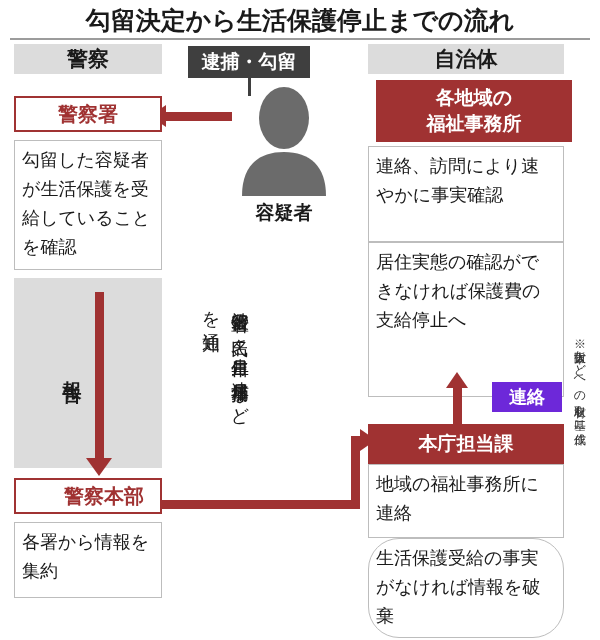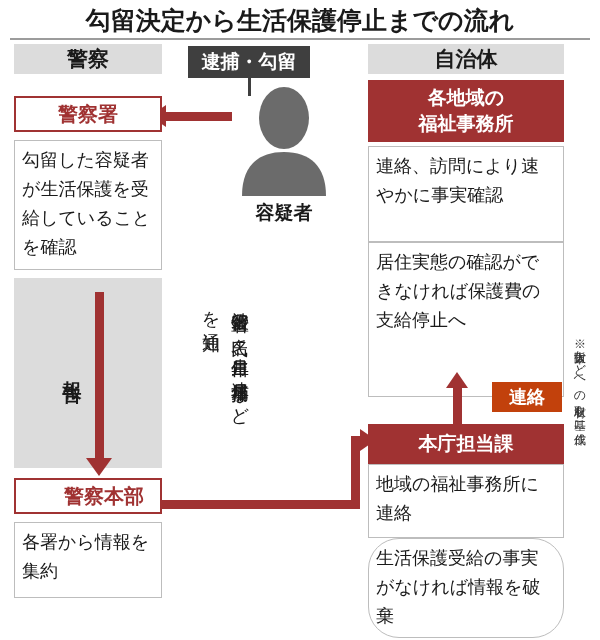--- a/index.html
+++ b/index.html
@@ -200,21 +200,21 @@
     height: 300px;
     font-size: 12px;
     line-height: 16px;
     color: #333333;
   }
   #renraku-label {
     left: 492px;
     top: 382px;
     width: 70px;
     height: 30px;
-    background: #c2410c;
+    background: #6d28d9;
     color: #ffffff;
     font-size: 18px;
     font-weight: bold;
     display: flex;
     align-items: center;
     justify-content: center;
   }
 </style>
 </head>
 <body>
@@ -252,21 +252,21 @@
 
   <div class="box red-outline" style="left:14px; top:478px; width:148px; height:36px;padding-left:32px;">警察本部</div>
   <div class="box body-box" style="left:14px; top:522px; width:148px; height:76px;">各署から情報を集約</div>
 
   <div class="line" style="left:162px; top:500px; width:198px; height:9px;"></div>
   <div class="line" style="left:351px; top:436px; width:9px; height:73px;"></div>
   <div class="arrow arrow-right" style="left:360px; top:429px;"></div>
 
   <div class="vtext" id="notify-text">被留置者の氏名、生年月日、逮捕年月日などを通知</div>
 
-  <div class="box redbar two-line" style="left:368px; top:80px; width:196px; height:62px;align-items:center;">
+  <div class="box redbar two-line" style="left:376px; top:80px; width:196px; height:62px;align-items:center;">
     <span>各地域の</span>
     <span>福祉事務所</span>
   </div>
   <div class="box body-box" style="left:368px; top:146px; width:196px; height:96px;">連絡、訪問により速やかに事実確認</div>
   <div class="box body-box" style="left:368px; top:242px; width:196px; height:155px;">居住実態の確認ができなければ保護費の支給停止へ</div>
 
   <div class="line" style="left:453px; top:386px; width:9px; height:52px;"></div>
   <div class="arrow arrow-up" style="left:446px; top:372px;"></div>
   <div class="box" id="renraku-label">連絡</div>
 

